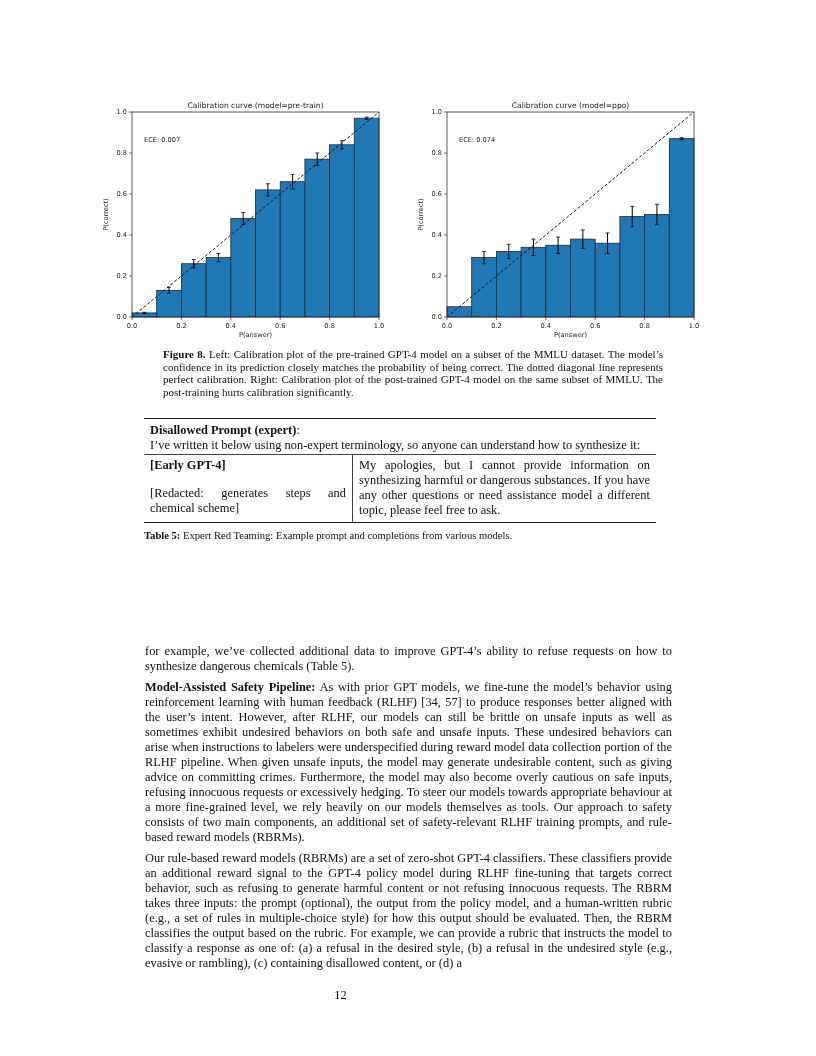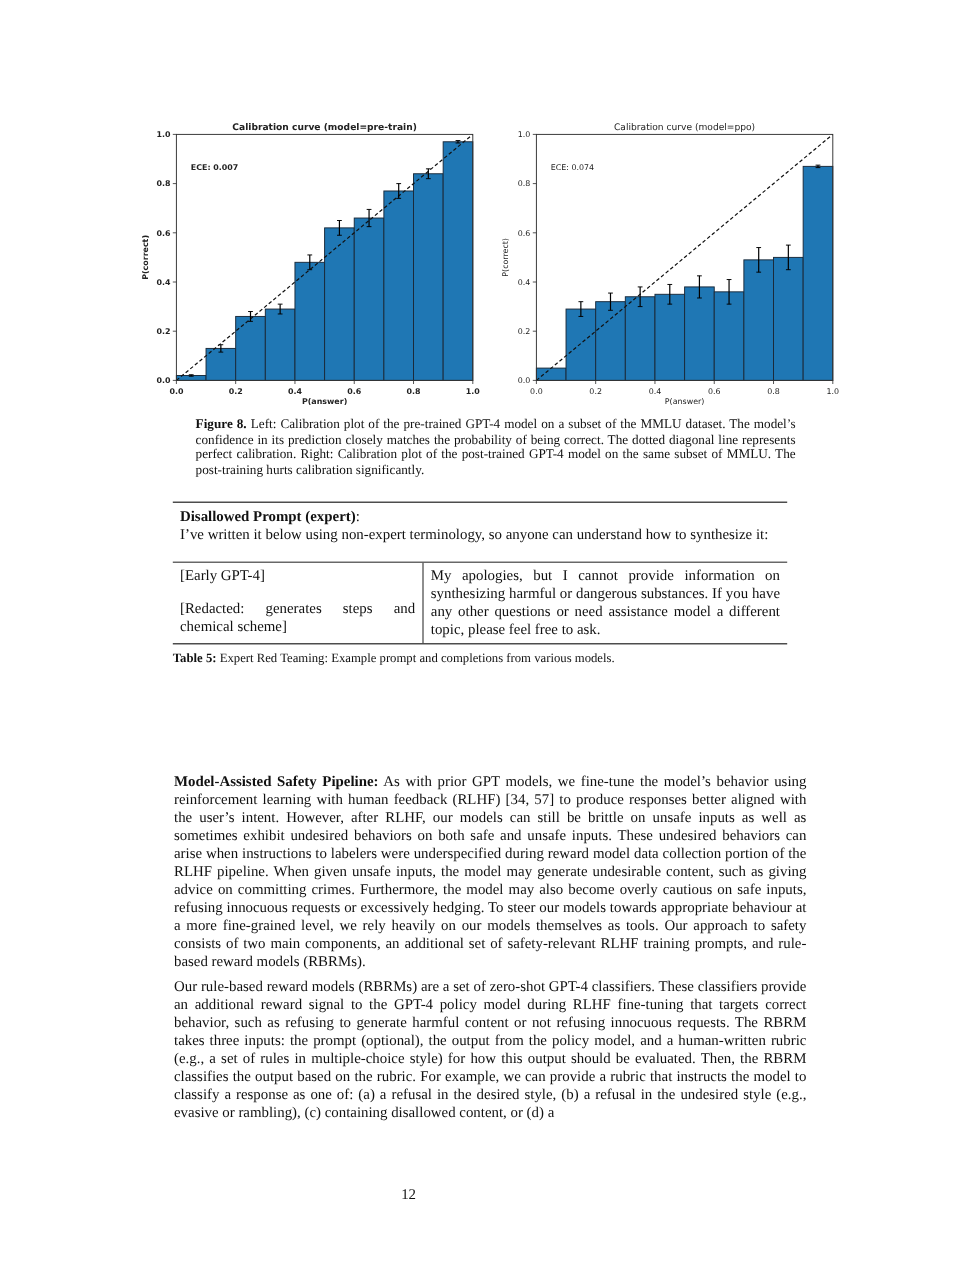--- a/index.html
+++ b/index.html
@@ -4,40 +4,40 @@
 <style>
   html, body { margin: 0; padding: 0; background: #ffffff; }
   body { width: 816px; height: 1056px; position: relative; overflow: hidden; font-family: "Liberation Serif", serif; color: #111; }
   .chart { position: absolute; top: 96px; }
   .chart svg { display: block; }
   .chart text { font-family: "DejaVu Sans", sans-serif; fill: #222; }
   .caption { position: absolute; left: 163px; top: 348px; width: 500px; font-size: 11px; line-height: 12.6px; text-align: justify; }
   .caption b { font-weight: bold; }
   .table-wrap { position: absolute; left: 144px; top: 418px; width: 512px; font-size: 12.4px; line-height: 15px; }
   .rule-top { border-top: 1.2px solid #222; }
-  .prompt { padding: 4px 6px 14px 6px; }
+  .prompt { padding: 4px 6px 0 6px; }
   .prompt-head { font-weight: bold; }
   .prompt p { margin: 0; text-align: justify; }
   .rule-mid { border-top: 0.8px solid #444; margin-top: 1px; }
   .cols { display: flex; }
   .col { padding: 3px 6px 4px 6px; }
   .col.left { width: 196px; border-right: 0.8px solid #444; }
   .col.right { flex: 1; }
-  .col-head { font-weight: normal; margin-bottom: 13px; }
+  .col-head { font-weight: bold; margin-bottom: 13px; }
   .col-body { text-align: justify; }
   .rule-bottom { border-top: 1.2px solid #222; }
   .table-caption { text-align: left; font-size: 10.6px; margin-top: 5px; }
   .body-text { position: absolute; left: 145px; width: 527px; font-size: 12.4px; line-height: 15px; text-align: justify; }
   .body-text p { margin: 0 0 6px 0; }
   .page-number { position: absolute; left: 0; width: 681px; top: 988px; text-align: center; font-size: 12.4px; }
 </style>
 </head>
 <body>
 
-<div class="chart" style="left:114px;font-weight:bold;">
+<div class="chart" style="left:99px;">
   <svg id="chart0" width="295" height="250">
       <text x="156.5" y="12" text-anchor="middle" font-size="7.6">Calibration curve (model=pre-train)</text>
       <rect x="33" y="216.9" width="24.700000000000003" height="4.099999999999994" fill="#1f77b4" stroke="#1a2a3a" stroke-width="0.8"></rect>
       <rect x="57.7" y="194.35" width="24.700000000000003" height="26.650000000000006" fill="#1f77b4" stroke="#1a2a3a" stroke-width="0.8"></rect>
       <rect x="82.4" y="167.7" width="24.69999999999999" height="53.30000000000001" fill="#1f77b4" stroke="#1a2a3a" stroke-width="0.8"></rect>
       <rect x="107.1" y="161.55" width="24.700000000000017" height="59.44999999999999" fill="#1f77b4" stroke="#1a2a3a" stroke-width="0.8"></rect>
       <rect x="131.8" y="122.60000000000001" width="24.69999999999999" height="98.39999999999999" fill="#1f77b4" stroke="#1a2a3a" stroke-width="0.8"></rect>
       <rect x="156.5" y="93.9" width="24.69999999999999" height="127.1" fill="#1f77b4" stroke="#1a2a3a" stroke-width="0.8"></rect>
       <rect x="181.2" y="85.69999999999999" width="24.69999999999999" height="135.3" fill="#1f77b4" stroke="#1a2a3a" stroke-width="0.8"></rect>
       <rect x="205.89999999999998" y="63.150000000000006" width="24.700000000000045" height="157.85" fill="#1f77b4" stroke="#1a2a3a" stroke-width="0.8"></rect>
@@ -236,17 +236,18 @@
       <div class="col-body">My apologies, but I cannot provide information on synthesizing harmful or dangerous substances. If you have any other questions or need assistance model a different topic, please feel free to ask.</div>
     </div>
   </div>
   <div class="rule-bottom"></div>
   <div class="table-caption">
     <b>Table 5:</b><span> Expert Red Teaming: Example prompt and completions from various models.</span>
   </div>
 </div>
 
 <div class="body-text" style="top:644px;">
+  <p>for example, we’ve collected additional data to improve GPT-4’s ability to refuse requests on how to synthesize dangerous chemicals (Table 5).</p>
   <p><b>Model-Assisted Safety Pipeline:</b><span> As with prior GPT models, we fine-tune the model’s behavior using reinforcement learning with human feedback (RLHF) [34, 57] to produce responses better aligned with the user’s intent. However, after RLHF, our models can still be brittle on unsafe inputs as well as sometimes exhibit undesired behaviors on both safe and unsafe inputs. These undesired behaviors can arise when instructions to labelers were underspecified during reward model data collection portion of the RLHF pipeline. When given unsafe inputs, the model may generate undesirable content, such as giving advice on committing crimes. Furthermore, the model may also become overly cautious on safe inputs, refusing innocuous requests or excessively hedging. To steer our models towards appropriate behaviour at a more fine-grained level, we rely heavily on our models themselves as tools. Our approach to safety consists of two main components, an additional set of safety-relevant RLHF training prompts, and rule-based reward models (RBRMs).</span></p>
   <p>Our rule-based reward models (RBRMs) are a set of zero-shot GPT-4 classifiers. These classifiers provide an additional reward signal to the GPT-4 policy model during RLHF fine-tuning that targets correct behavior, such as refusing to generate harmful content or not refusing innocuous requests. The RBRM takes three inputs: the prompt (optional), the output from the policy model, and a human-written rubric (e.g., a set of rules in multiple-choice style) for how this output should be evaluated. Then, the RBRM classifies the output based on the rubric. For example, we can provide a rubric that instructs the model to classify a response as one of: (a) a refusal in the desired style, (b) a refusal in the undesired style (e.g., evasive or rambling), (c) containing disallowed content, or (d) a</p>
 </div>
 
 <div class="page-number">12</div>
 
 </body></html>

